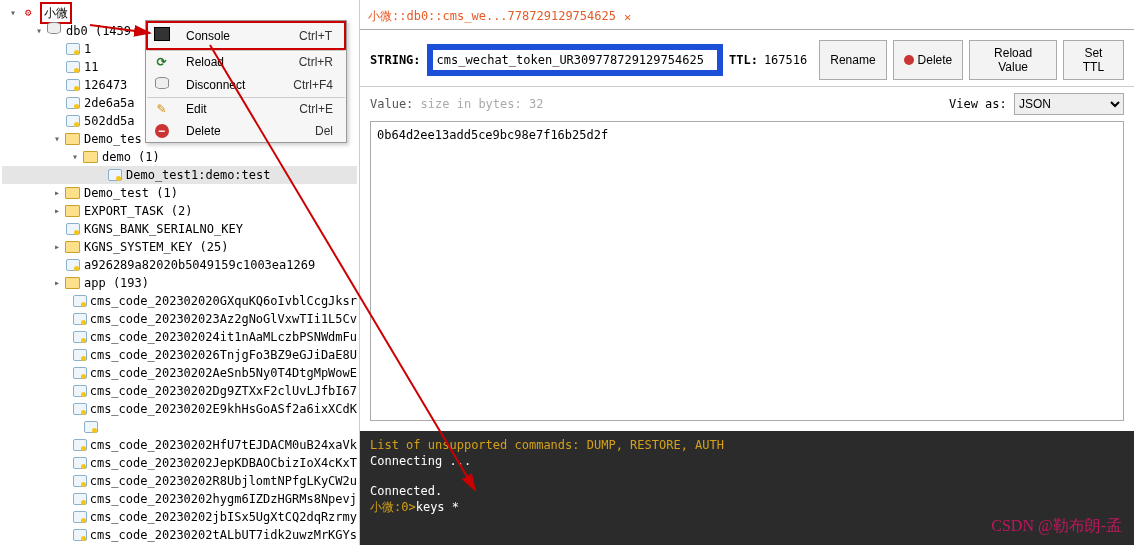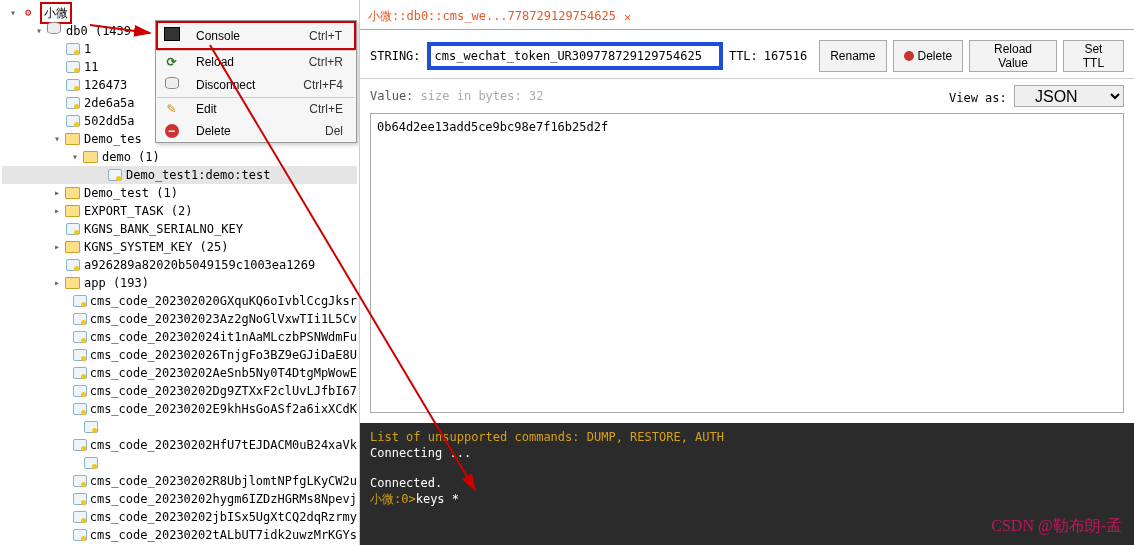--- a/index.html
+++ b/index.html
@@ -12,45 +12,45 @@
   .expander { width: 14px; text-align: center; color: #666; font-size: 10px; display: inline-block; }
   .icon { width: 16px; height: 16px; display: inline-flex; align-items: center; justify-content: center; margin-right: 4px; font-size: 11px; }
   .conn-icon { color: #c00; }
   .db-icon { color: #999; }
   .db-icon::before { content: ""; display: inline-block; width: 12px; height: 10px; background: #eee; border: 1px solid #888; border-radius: 6px/3px; }
   .folder-icon::before { content:""; display:inline-block; width:13px; height:10px; background:#ffe08a; border:1px solid #c9a227; border-radius:1px; }
   .key-icon::before { content:""; display:inline-block; width:12px; height:10px; background:#eef6fb; border:1px solid #8cb0c9; border-radius:2px; }
   .key-icon::after { content:""; display:inline-block; width:5px; height:5px; background:#f5c518; border-radius:50%; margin-left:-6px; margin-top:6px; position:relative; }
   .selected { background: #e5e5e5; }
   .conn-label { border: 2px solid #c00; padding: 0 2px; display: inline-block; }
-  .ctxmenu { position: absolute; left: 155px; top: 20px; width: 202px; background: #f6f6f6; border: 1px solid #999; box-shadow: 2px 2px 4px rgba(0,0,0,0.2); z-index: 100; }
+  .ctxmenu { position: absolute; left: 145px; top: 20px; width: 202px; background: #f6f6f6; border: 1px solid #999; box-shadow: 2px 2px 4px rgba(0,0,0,0.2); z-index: 100; }
   .ctxmenu table { width: 100%; border-collapse: collapse; }
   .ctxmenu td { padding: 4px 10px 4px 6px; font-family: sans-serif; font-size: 12px; }
   .ctxmenu td:last-child { text-align: right; color: #333; padding-right: 12px; }
   .ctxmenu .hl { border: 2px solid #c00; }
   .ctxmenu .sep td { border-bottom: 1px solid #ccc; height: 1px; padding: 0; }
   .ctxmenu .mi-icon { width: 22px; text-align: center; }
   .mi-console::before { content:""; display:inline-block; width:14px; height:12px; background:#333; border:1px solid #000; }
   .mi-reload { color: #2a7a2a; font-weight:bold; }
   .mi-disc::before { content:""; display:inline-block; width:12px; height:10px; background:#eee; border:1px solid #888; border-radius:6px/3px; }
   .mi-edit { color:#d08a00; }
   .mi-del { color:#fff; background:#c33; border-radius:50%; width:14px; height:14px; display:inline-flex; align-items:center; justify-content:center; font-weight:bold; }
   
   .tab-bar { height: 30px; border-bottom: 1px solid #aaa; padding: 4px 8px 0 8px; display: flex; align-items: center; gap: 8px; }
   .tab { color: #e55a25; font-family: monospace; font-size: 12px; }
   .tab-close { color: #e55a25; font-weight: bold; cursor: pointer; }
   .props { padding: 10px 10px 6px 10px; display: flex; align-items: center; gap: 6px; border-bottom: 1px solid #ccc; }
-  .props-label { font-family: monospace; font-weight: normal; }
-  .props input.wide { font-family: monospace; font-size: 12px; height: 22px; padding: 10px 4px; border: 4px solid #1d4ed8; }
-  .btn { height: 32px; padding: 2px 10px; background: #f3f3f3; border: 1px solid #aaa; font-family: sans-serif; font-size: 12px; cursor: pointer; display: inline-flex; align-items: center; gap: 4px; }
+  .props-label { font-family: monospace; font-weight: bold; }
+  .props input.wide { font-family: monospace; font-size: 12px; height: 22px; padding: 10px 4px; border: 6px solid #1d4ed8; }
+  .btn { height: 40px; padding: 2px 10px; background: #f3f3f3; border: 1px solid #aaa; font-family: sans-serif; font-size: 12px; cursor: pointer; display: inline-flex; align-items: center; gap: 4px; }
   .btn .del-dot { width:10px; height:10px; background:#c33; border-radius:50%; display:inline-block; }
   .value-row { padding: 6px 10px; display: flex; align-items: center; justify-content: space-between; }
   .value-left { font-family: monospace; color: #555; }
   .value-left .dim { color: #aaa; margin-top: 34px; }
-  .view-as select { height: 22px; border: 1px solid #aaa; font-family: sans-serif; font-size: 16px; width: 110px; padding-left: 16px; }
+  .view-as select { height: 22px; border: 1px solid #aaa; font-family: sans-serif; font-size: 12px; width: 110px; }
   .value-box { margin: 0 10px 10px 10px; border: 1px solid #aaa; height: 300px; padding: 6px; font-family: monospace; font-size: 12px; }
   .console-pane { flex: 1; background: #2b2b2b; color: #ddd; font-family: monospace; font-size: 12px; padding: 6px 10px; line-height: 16px; }
   .console-warn { color: #d4a017; }
   .console-prompt { color: #d4a017; }
   .console-white { color: #fff; }
   .arrow-svg { position: absolute; left: 0; top: 0; pointer-events: none; z-index: 200; }
   .watermark { position: absolute; right: 12px; bottom: 8px; color: #be185d; font-size: 16px; font-family: Liberation Serif, serif; z-index: 50; text-align: right; }
   .indent-0{padding-left:4px}.indent-1{padding-left:30px}.indent-2{padding-left:48px}.indent-3{padding-left:66px}.indent-4{padding-left:90px}
 </style>
 </head>
@@ -182,20 +182,21 @@
             <span class="icon key-icon"></span>
           </div>
           <div class="tree-item indent-3">
             <span class="expander"></span>
             <span class="icon key-icon"></span>
             <span>cms_code_20230202HfU7tEJDACM0uB24xaVk</span>
           </div>
           <div class="tree-item indent-3">
             <span class="expander"></span>
             <span class="icon key-icon"></span>
+            <span>cms_code_20230202JepKDBAOCbizIoX4cKxT</span>
           </div>
           <div class="tree-item indent-3">
             <span class="expander"></span>
             <span class="icon key-icon"></span>
             <span>cms_code_20230202R8UbjlomtNPfgLKyCW2u</span>
           </div>
           <div class="tree-item indent-3">
             <span class="expander"></span>
             <span class="icon key-icon"></span>
             <span>cms_code_20230202hygm6IZDzHGRMs8Npevj</span>

